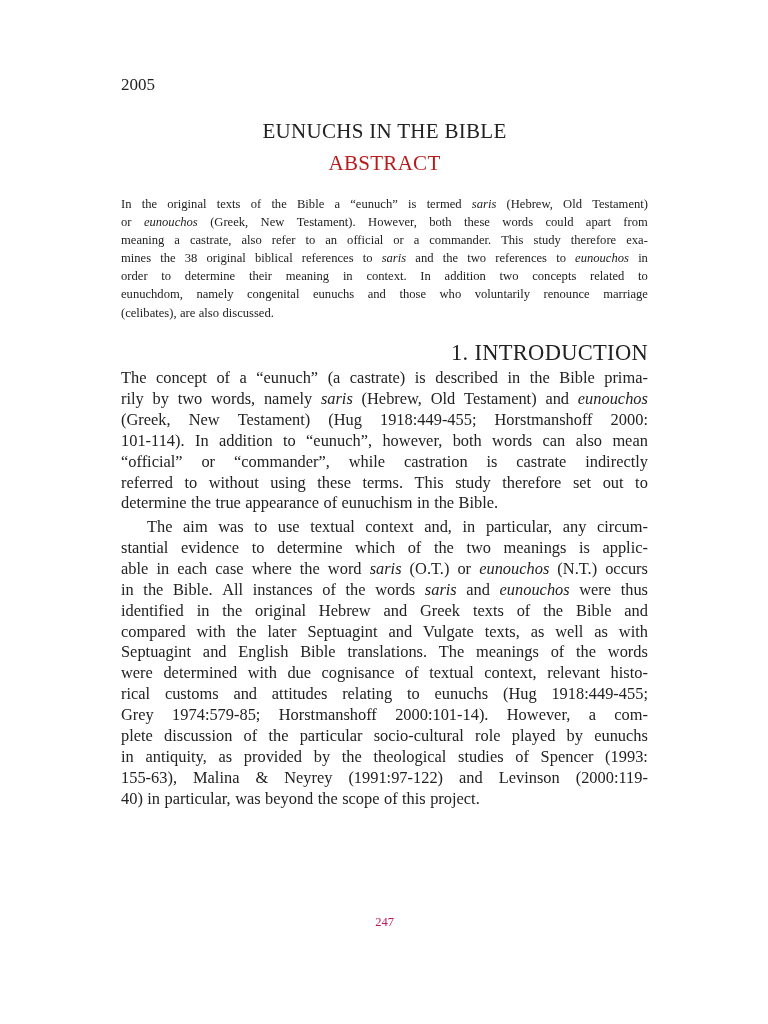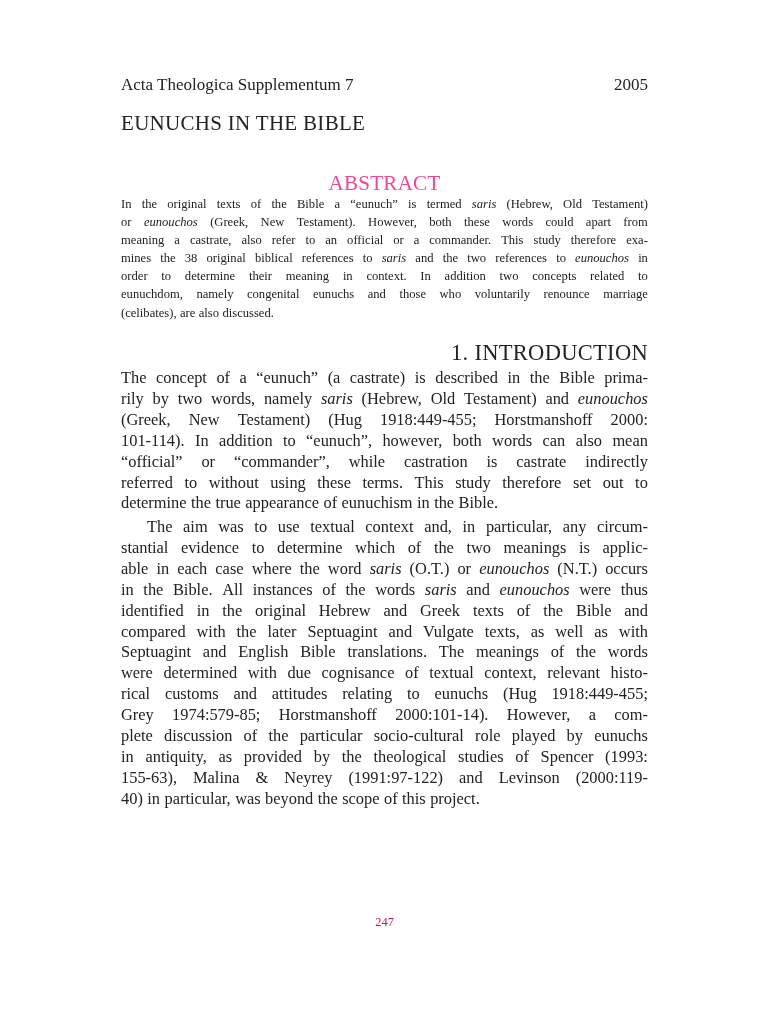--- a/index.html
+++ b/index.html
@@ -27,38 +27,39 @@
       left: 0;
       width: 527px;
       display: flex;
       justify-content: space-between;
       font-size: 17px;
       line-height: 22px;
       color: #222;
     }
     .article-title {
       position: absolute;
-      top: 110px;
-      left: 0;
-      width: 527px;
+      top: 118px;
+      left: 0;
+      width: 527px;
+      text-align: center;
       font-size: 21px;
       line-height: 26px;
       letter-spacing: 0.3px;
       color: #222;
     }
     .abstract-heading {
       position: absolute;
-      top: 170px;
+      top: 150px;
       left: 0;
       width: 527px;
       text-align: center;
       font-size: 21px;
       line-height: 26px;
       letter-spacing: 0.3px;
-      color: #ec4899;
+      color: #b91c1c;
     }
     .abstract-body {
       position: absolute;
       top: 195px;
       left: 0;
       width: 527px;
       font-size: 12.6px;
       line-height: 18.1px;
       text-align: justify;
       color: #222;
@@ -110,21 +111,20 @@
       text-align: center;
       font-size: 12.5px;
       color: #be185d;
     }
   </style>
 </head>
 <body>
 
 <div class="page">
   <div class="running-head">
-    <span>Acta Theologica Supplementum 7</span>
     <span>2005</span>
   </div>
 
   <div class="article-title">EUNUCHS IN THE BIBLE</div>
 
   <div class="abstract-heading">ABSTRACT</div>
 
   <div class="abstract-body" id="abstract-body">
       <div class="line">
         <span>In</span>

